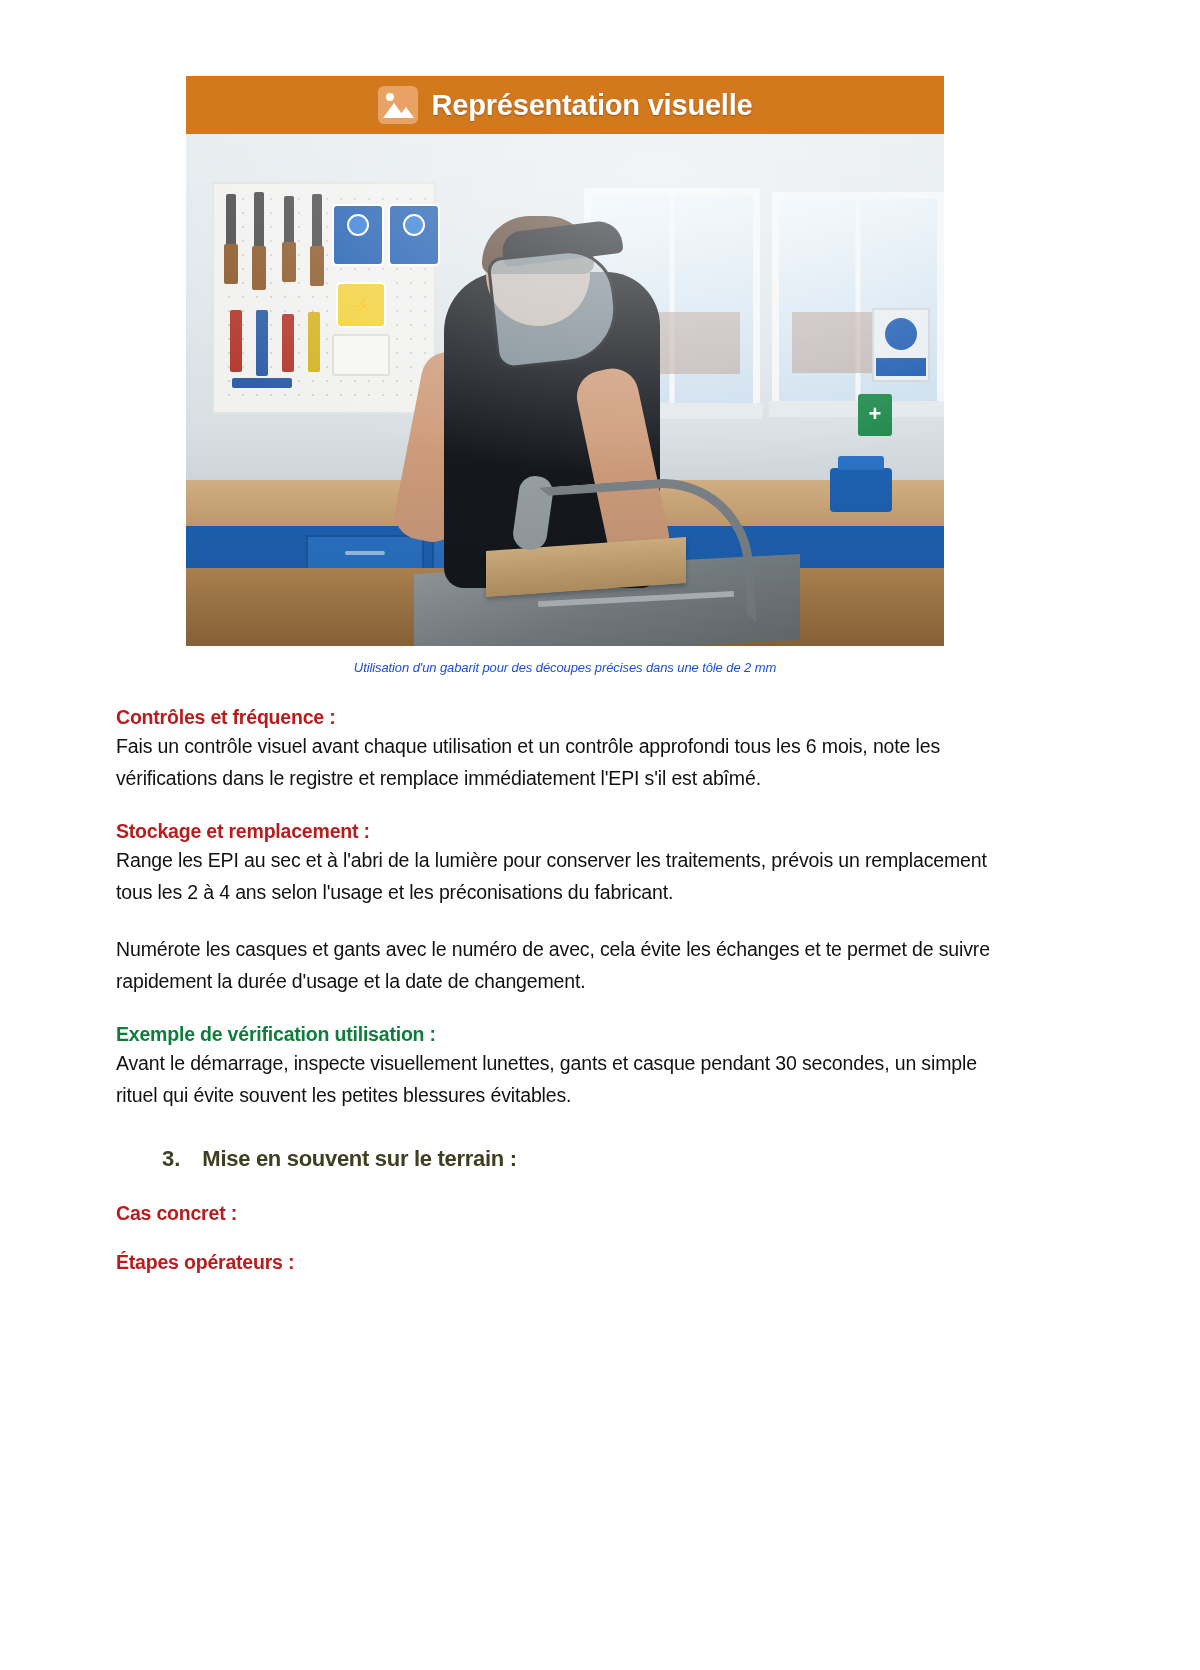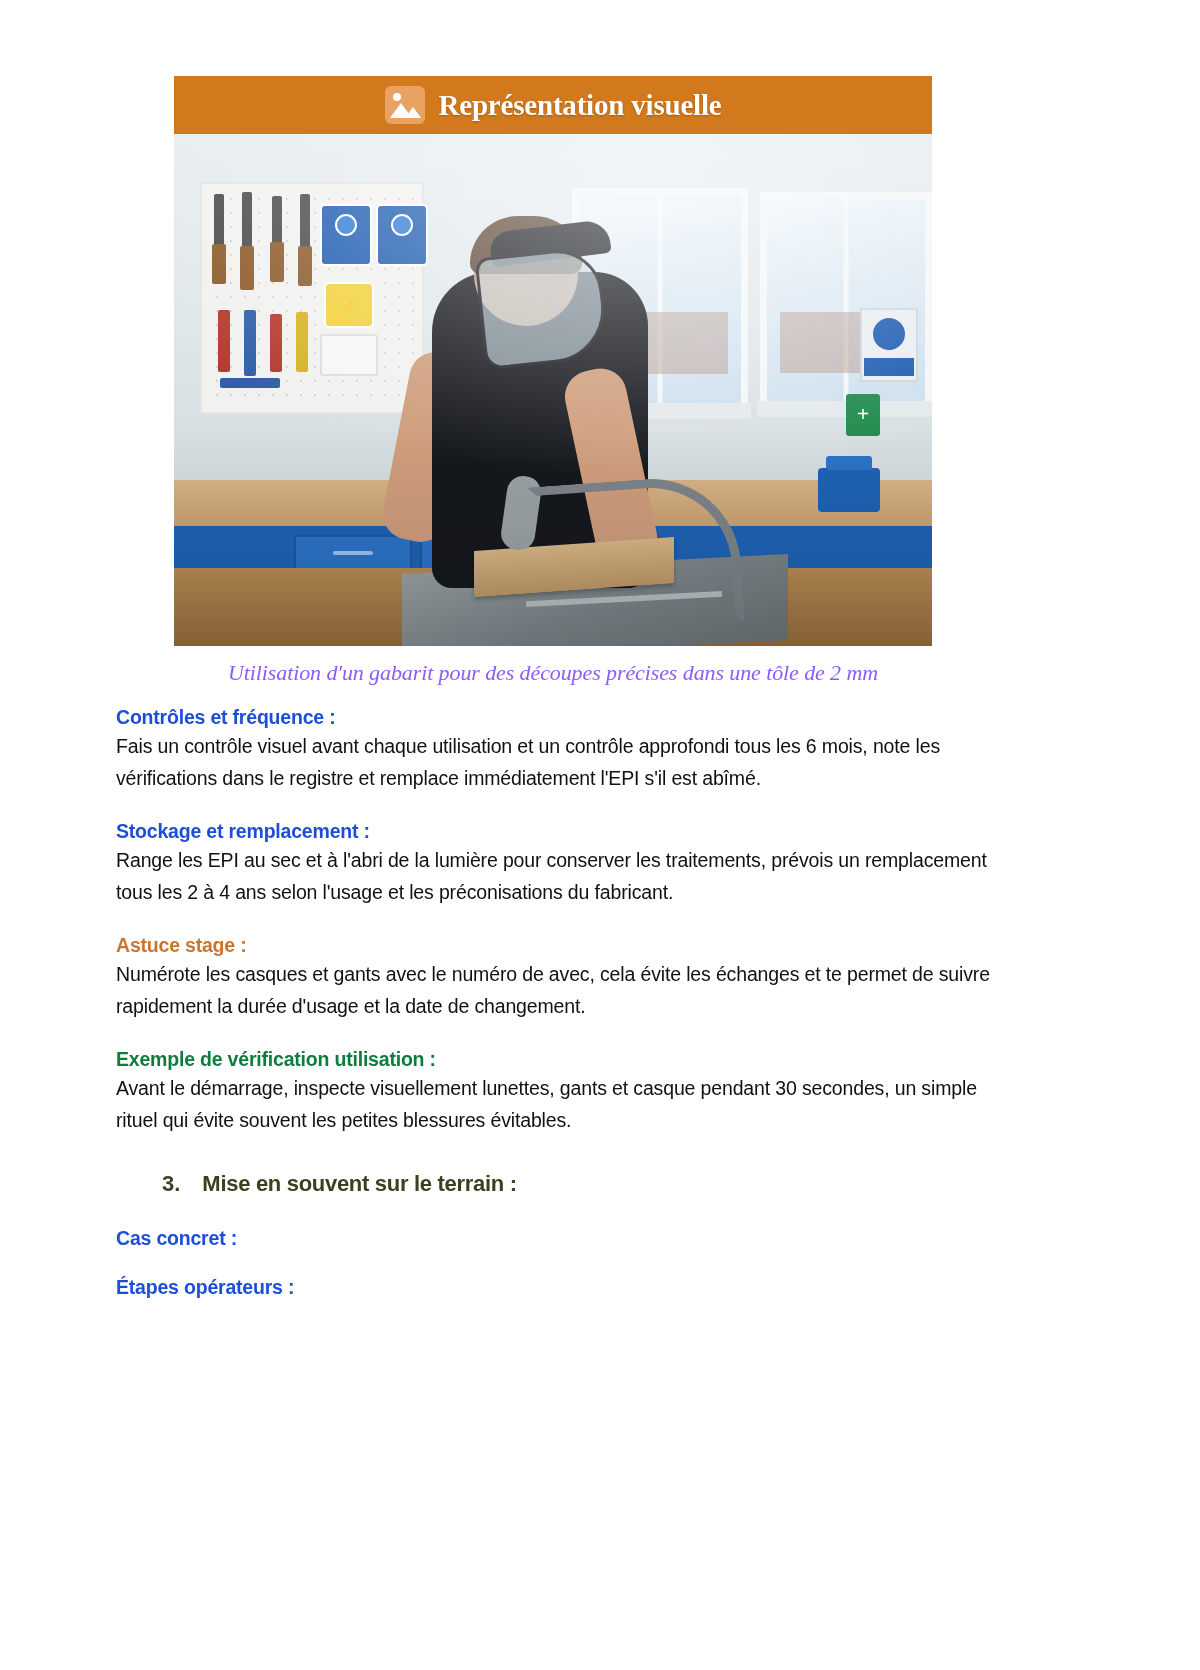--- a/index.html
+++ b/index.html
@@ -19,24 +19,23 @@
   .page {
     width: 1200px;
     height: 1670px;
     position: relative;
     background: #fff;
   }
 
   
   .figure-block {
     position: absolute;
-    left: 174px;
+    left: 186px;
     top: 76px;
     width: 758px;
-    font-family: Liberation Serif, serif;
   }
 
   .figure-frame {
     position: relative;
     width: 758px;
     height: 570px;
     overflow: hidden;
     background: #cfd6da;
   }
 
@@ -295,37 +294,37 @@
       radial-gradient(130% 90% at 62% 18%, rgba(255,255,255,.48) 0%, rgba(255,255,255,0) 58%),
       linear-gradient(180deg, rgba(0,0,0,0) 62%, rgba(0,0,0,.14) 100%);
     pointer-events: none;
   }
 
   .figure-caption {
     width: 758px;
     margin-top: 14px;
     text-align: center;
     font-style: italic;
-    font-size: 22px;
-    color: #8b5cf6;
+    font-size: 13px;
+    color: #1d4ed8;
     letter-spacing: -0.1px;
   }
 
   
   .content {
     position: absolute;
     left: 116px;
     top: 706px;
     width: 900px;
   }
 
   .sec-heading {
     font-size: 19.5px;
     font-weight: 700;
-    color: #1d4ed8;
+    color: #b91c1c;
     margin: 0 0 2px 0;
     letter-spacing: -0.2px;
   }
   .sec-heading.orange { color: #c8762f; }
   .sec-heading.green  { color: #0d7d3c; }
 
   .sec-para {
     font-size: 19.5px;
     line-height: 1.62;
     color: #111111;
@@ -458,21 +457,20 @@
       <p class="sec-heading">Contrôles et fréquence :</p>
       <p class="sec-para">Fais un contrôle visuel avant chaque utilisation et un contrôle approfondi tous les 6 mois, note les vérifications dans le registre et remplace immédiatement l'EPI s'il est abîmé.</p>
     </div>
 
     <div class="block">
       <p class="sec-heading">Stockage et remplacement :</p>
       <p class="sec-para">Range les EPI au sec et à l'abri de la lumière pour conserver les traitements, prévois un remplacement tous les 2 à 4 ans selon l'usage et les préconisations du fabricant.</p>
     </div>
 
     <div class="block">
-      <p class="sec-heading orange">Astuce stage :</p>
       <p class="sec-para">Numérote les casques et gants avec le numéro de avec, cela évite les échanges et te permet de suivre rapidement la durée d'usage et la date de changement.</p>
     </div>
 
     <div class="block">
       <p class="sec-heading green">Exemple de vérification utilisation :</p>
       <p class="sec-para">Avant le démarrage, inspecte visuellement lunettes, gants et casque pendant 30 secondes, un simple rituel qui évite souvent les petites blessures évitables.</p>
     </div>
 
     <div class="numbered">
       <span class="num">3.</span>

